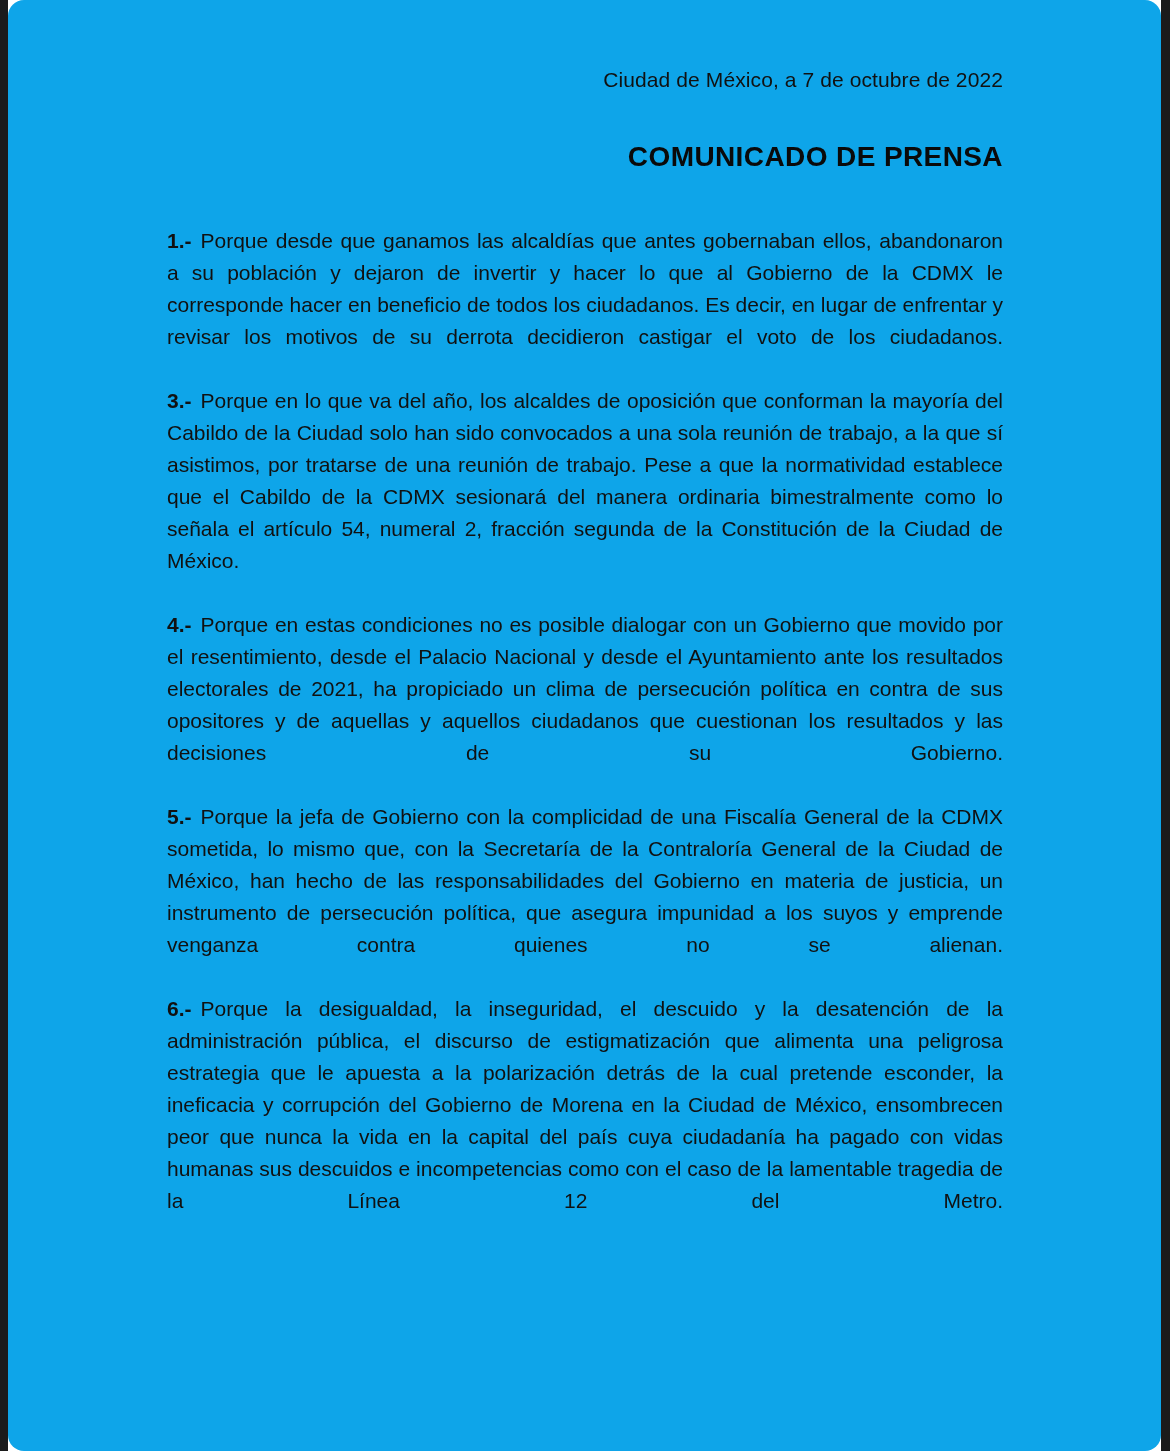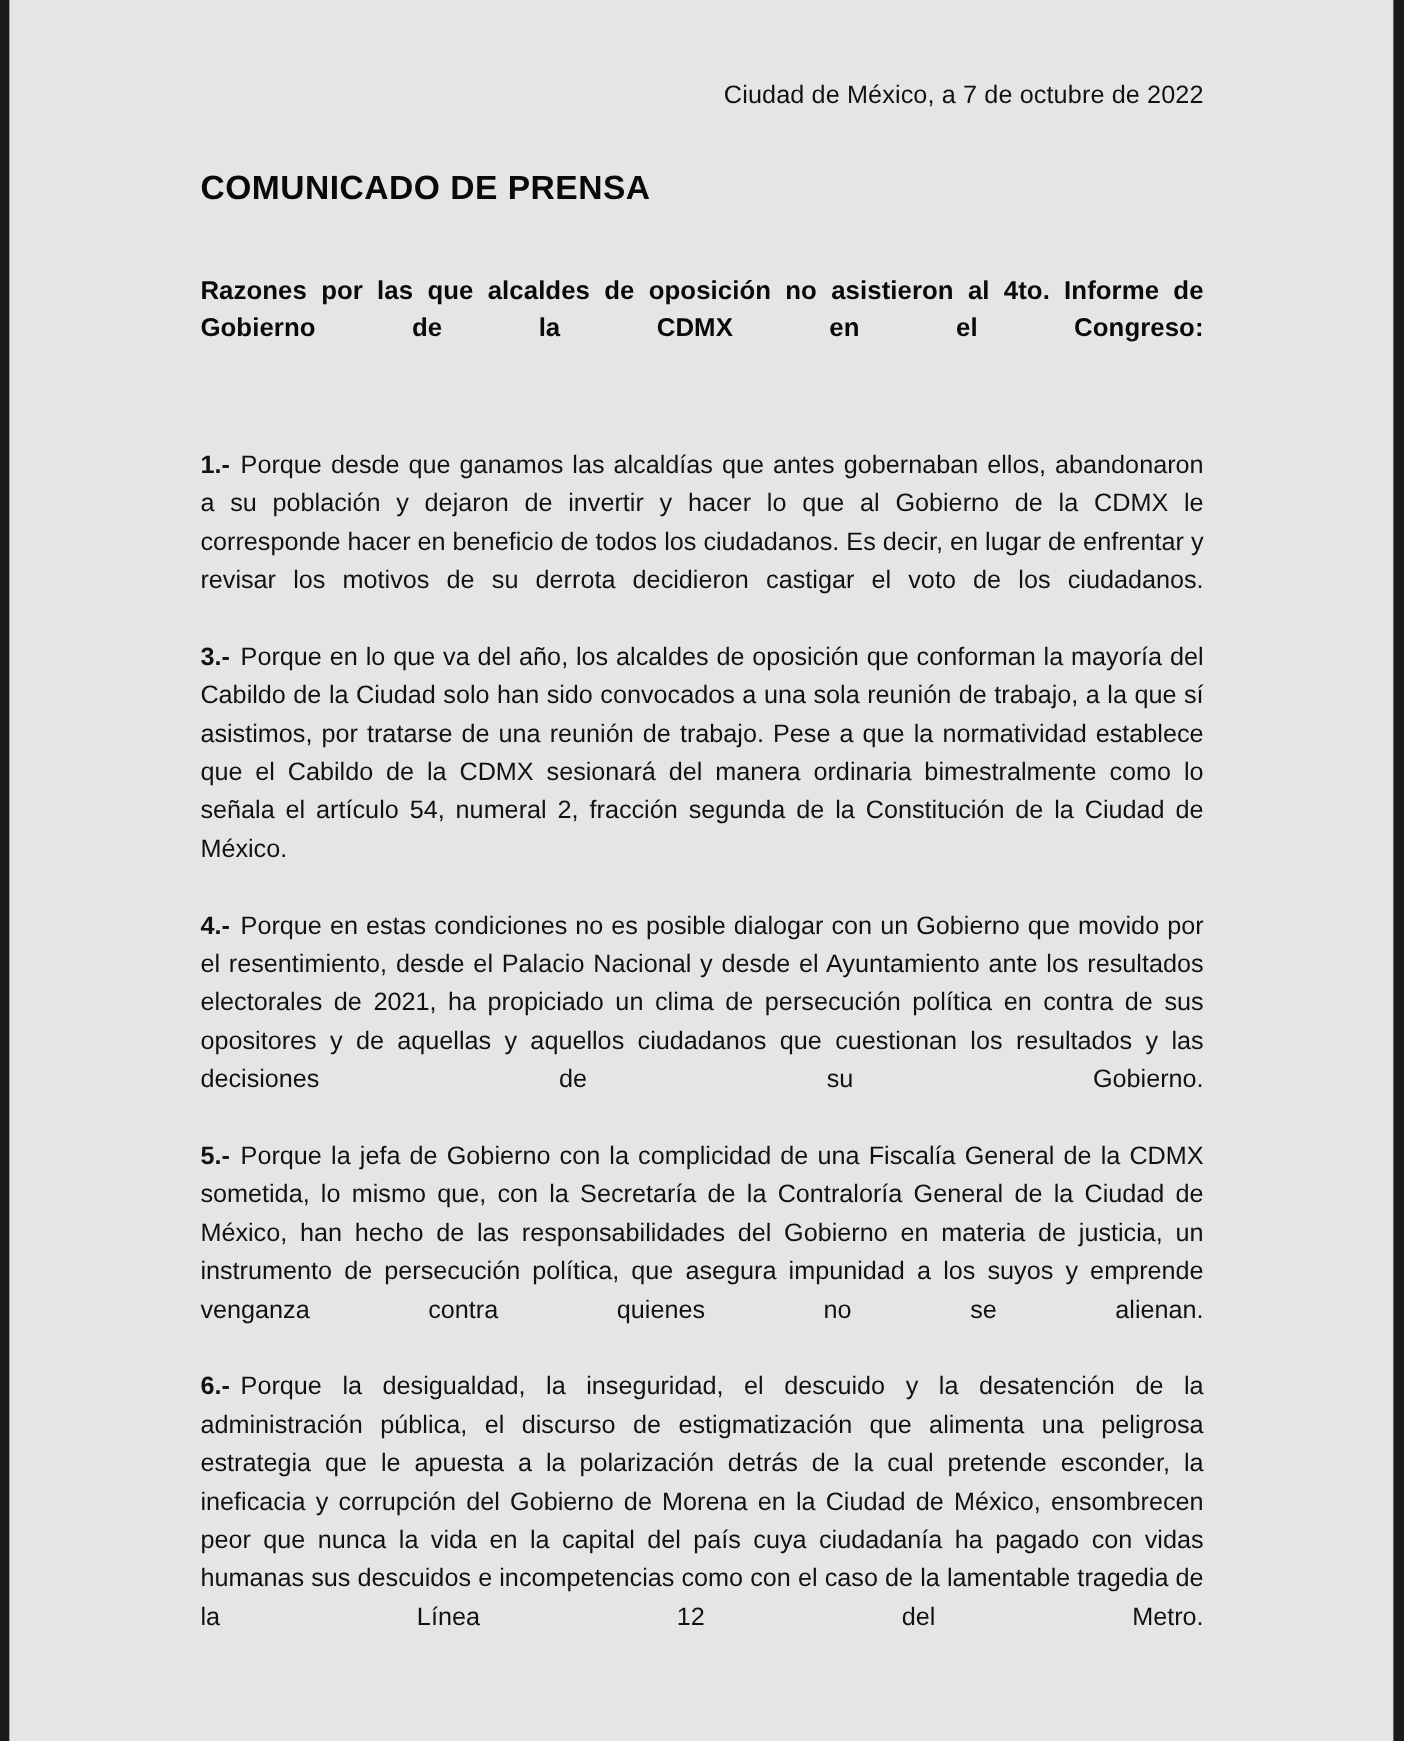--- a/index.html
+++ b/index.html
@@ -13,22 +13,23 @@
     position: relative;
     overflow: hidden;
     font-family: "Liberation Sans", sans-serif;
   }
   .page {
     position: absolute;
     top: 0;
     left: 8px;
     width: 1153px;
     height: 1451px;
-    background: #e5e5e5;
+    background: #0ea5e9;
     box-sizing: border-box;
+    border-radius: 16px;
   }
   .edge-strip {
     position: absolute;
     top: 0;
     width: 8px;
     height: 1451px;
     background: #1b1b1b;
   }
   .edge-left  { left: 0; }
   .edge-right { left: 1161px; width: 9px; }
@@ -42,21 +43,21 @@
 
   .date-line {
     text-align: right;
     font-size: 21px;
     color: #111111;
     margin-top: 68px;
     letter-spacing: 0.1px;
   }
 
   .doc-title {
-    text-align: left;
+    text-align: right;
     font-size: 28px;
     font-weight: bold;
     color: #0a0a0a;
     margin-top: 49px;
     letter-spacing: 0.4px;
   }
 
   .subtitle {
     font-size: 21.5px;
     font-weight: bold;
@@ -102,21 +103,20 @@
 <div class="edge-strip edge-left"></div>
 <div class="edge-strip edge-right"></div>
 
 <div class="page">
   <div class="content">
 
     <div class="date-line">Ciudad de México, a 7 de octubre de 2022</div>
 
     <div class="doc-title">COMUNICADO DE PRENSA</div>
 
-    <div class="subtitle">Razones por las que alcaldes de oposición no asistieron al 4to. Informe de Gobierno de la CDMX en el Congreso:</div>
 
     <div class="reasons">
 
       <p class="reason"><span class="num">1.-</span><span class="gap"></span><span>Porque desde que ganamos las alcaldías que antes gobernaban ellos, abandonaron a su población y dejaron de invertir y hacer lo que al Gobierno de la CDMX le corresponde hacer en beneficio de todos los ciudadanos. Es decir, en lugar de enfrentar y revisar los motivos de su derrota decidieron castigar el voto de los ciudadanos.</span></p>
 
 
       <p class="reason"><span class="num">3.-</span><span class="gap"></span><span>Porque en lo que va del año, los alcaldes de oposición que conforman la mayoría del Cabildo de la Ciudad solo han sido convocados a una sola reunión de trabajo, a la que sí asistimos, por tratarse de una reunión de trabajo. Pese a que la normatividad establece que el Cabildo de la CDMX sesionará del manera ordinaria bimestralmente como lo señala el artículo 54, numeral 2, fracción segunda de la Constitución de la Ciudad de México.</span></p>
 
       <p class="reason"><span class="num">4.-</span><span class="gap"></span><span>Porque en estas condiciones no es posible dialogar con un Gobierno que movido por el resentimiento, desde el Palacio Nacional y desde el Ayuntamiento ante los resultados electorales de 2021, ha propiciado un clima de persecución política en contra de sus opositores y de aquellas y aquellos ciudadanos que cuestionan los resultados y las decisiones de su Gobierno.</span></p>
 

